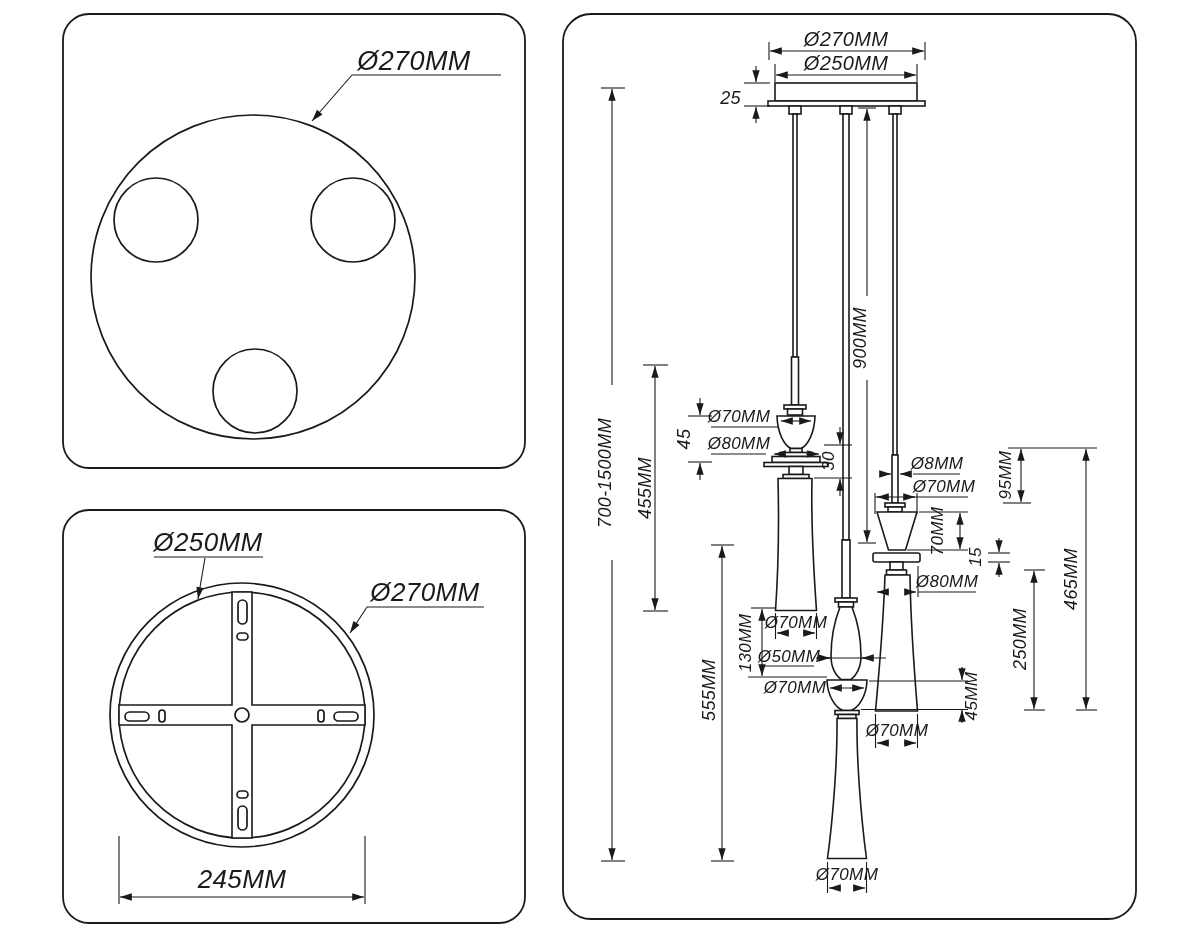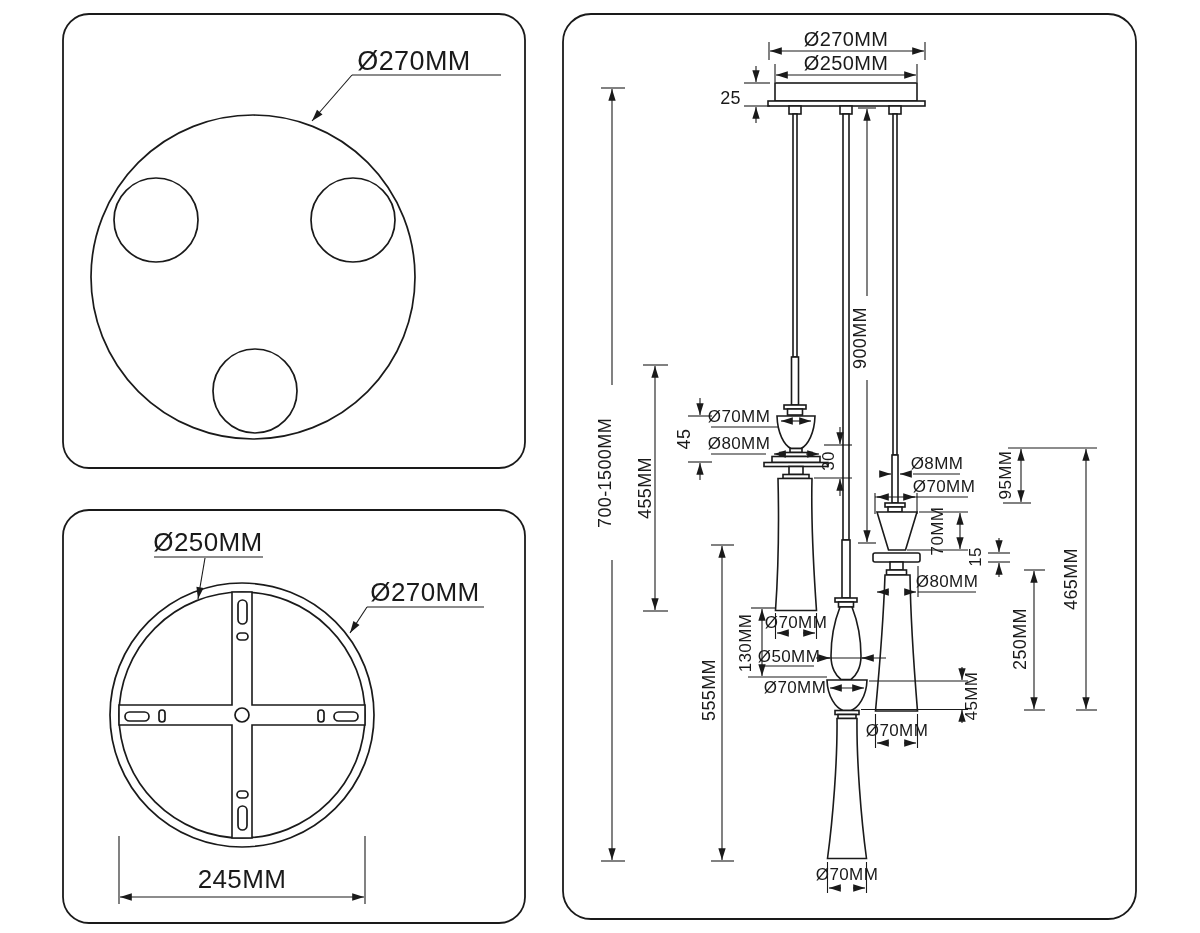--- a/index.html
+++ b/index.html
@@ -1,16 +1,16 @@
 <!DOCTYPE html>
 <html><head>
 <meta charset="utf-8">
 <style>
   html,body{margin:0;padding:0;background:#ffffff;}
-  .sheet{width:994px;height:933px;position:relative;background:#fff;}
+  .sheet{width:994px;height:933px;position:relative;background:#fff;font-style:italic;}
   svg{display:block;}
   text{font-family:"Liberation Sans","DejaVu Sans",sans-serif;fill:#1a1a1a;letter-spacing:.4px;}
   .t  {font-size:18px;}
   .ts {font-size:17px;}
   .tm {font-size:20px;}
   .tl {font-size:26px;}
   .txl{font-size:27px;}
   .ln {stroke:#1a1a1a;stroke-width:1.7;fill:none;}
   .lnf{stroke:#1a1a1a;stroke-width:1.6;fill:#ffffff;}
   .dim{stroke:#1a1a1a;stroke-width:1.1;fill:none;}

